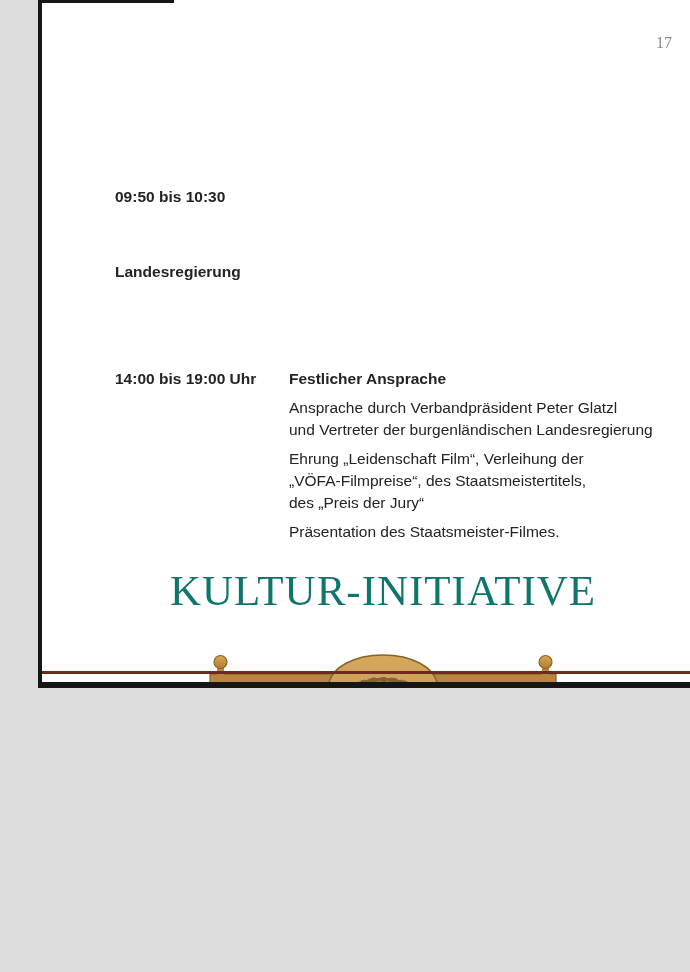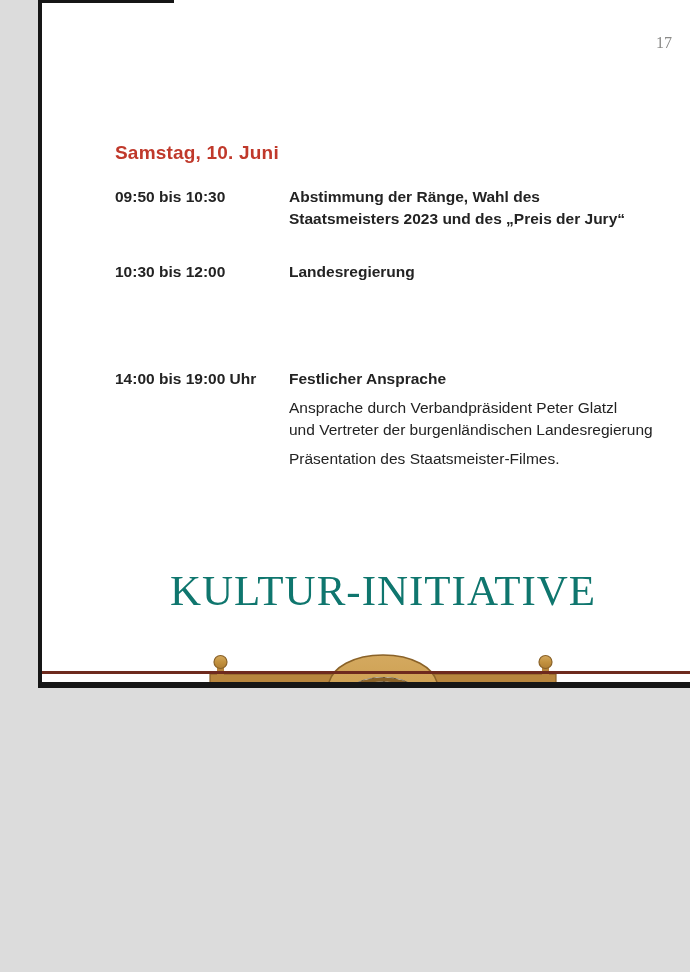--- a/index.html
+++ b/index.html
@@ -49,43 +49,40 @@
 </style>
 </head>
 <body>
 
 <div class="page">
 
   <div class="top-edge"></div>
 
   <div class="page-number">17</div>
 
-  <h1 class="heading">Samstag, 10. Juni</h1>
 
   <div class="row row1">
     <div class="time">09:50 bis 10:30</div>
-    <div class="content">
-      <div class="title">Abstimmung der Ränge, Wahl des
-Staatsmeisters 2023 und des „Preis der Jury“</div>
-    </div>
   </div>
 
   <div class="row row2">
-    <div class="time">10:30 bis 12:00</div>
     <div class="content">
       <div class="title">Landesregierung</div>
     </div>
   </div>
 
   <div class="row row3">
     <div class="time">14:00 bis 19:00 Uhr</div>
     <div class="content">
       <div class="title">Festlicher Ansprache</div>
       <div class="para">Ansprache durch Verbandpräsident Peter Glatzl
 und Vertreter der burgenländischen Landesregierung</div>
+      <div class="para">Ehrung „Leidenschaft Film“, Verleihung der
+„VÖFA-Filmpreise“, des Staatsmeistertitels,
+des „Preis der Jury“</div>
       <div class="para">Präsentation des Staatsmeister-Filmes.</div>
     </div>
   </div>
 
   <div class="logo-line1">KULTUR-INITIATIVE</div>
 
   <svg class="organ" width="430" height="230" viewBox="0 0 430 230" aria-hidden="true">
     <defs>
       <linearGradient id="pipeG" x1="0" y1="0" x2="1" y2="0">
         <stop offset="0" stop-color="#8f8f8c"></stop>

